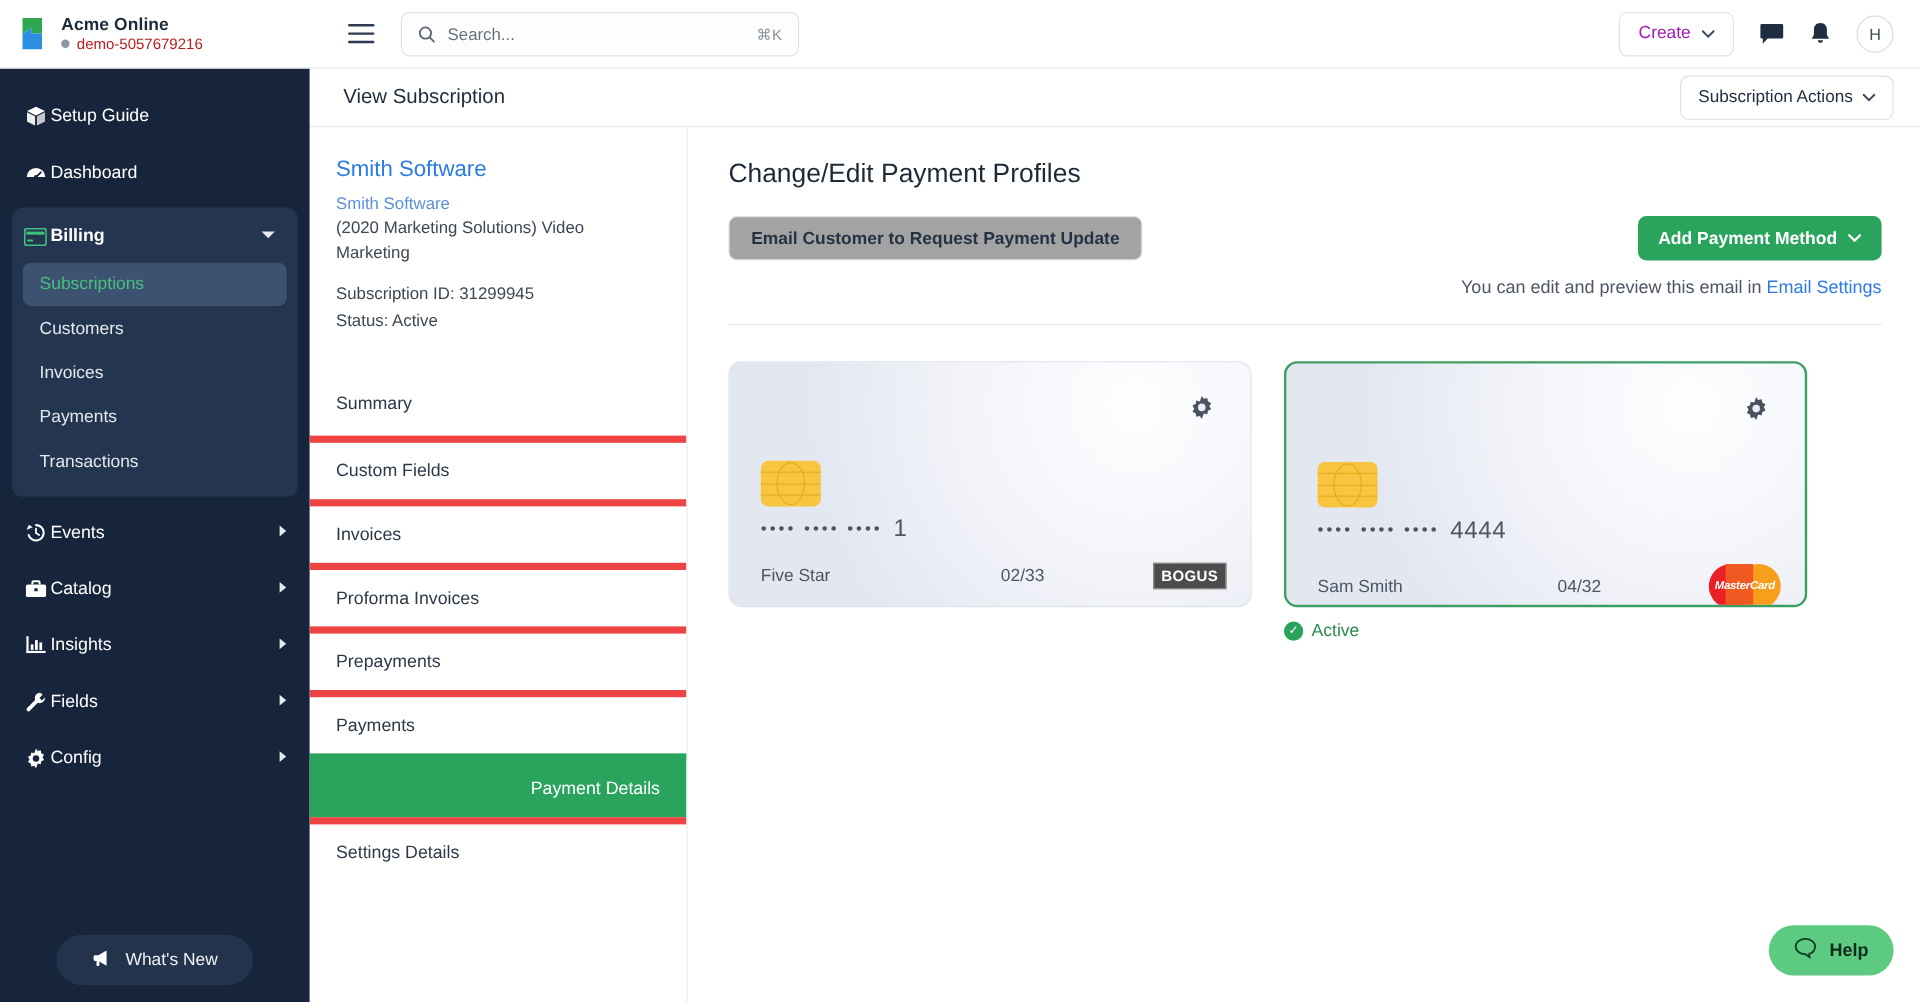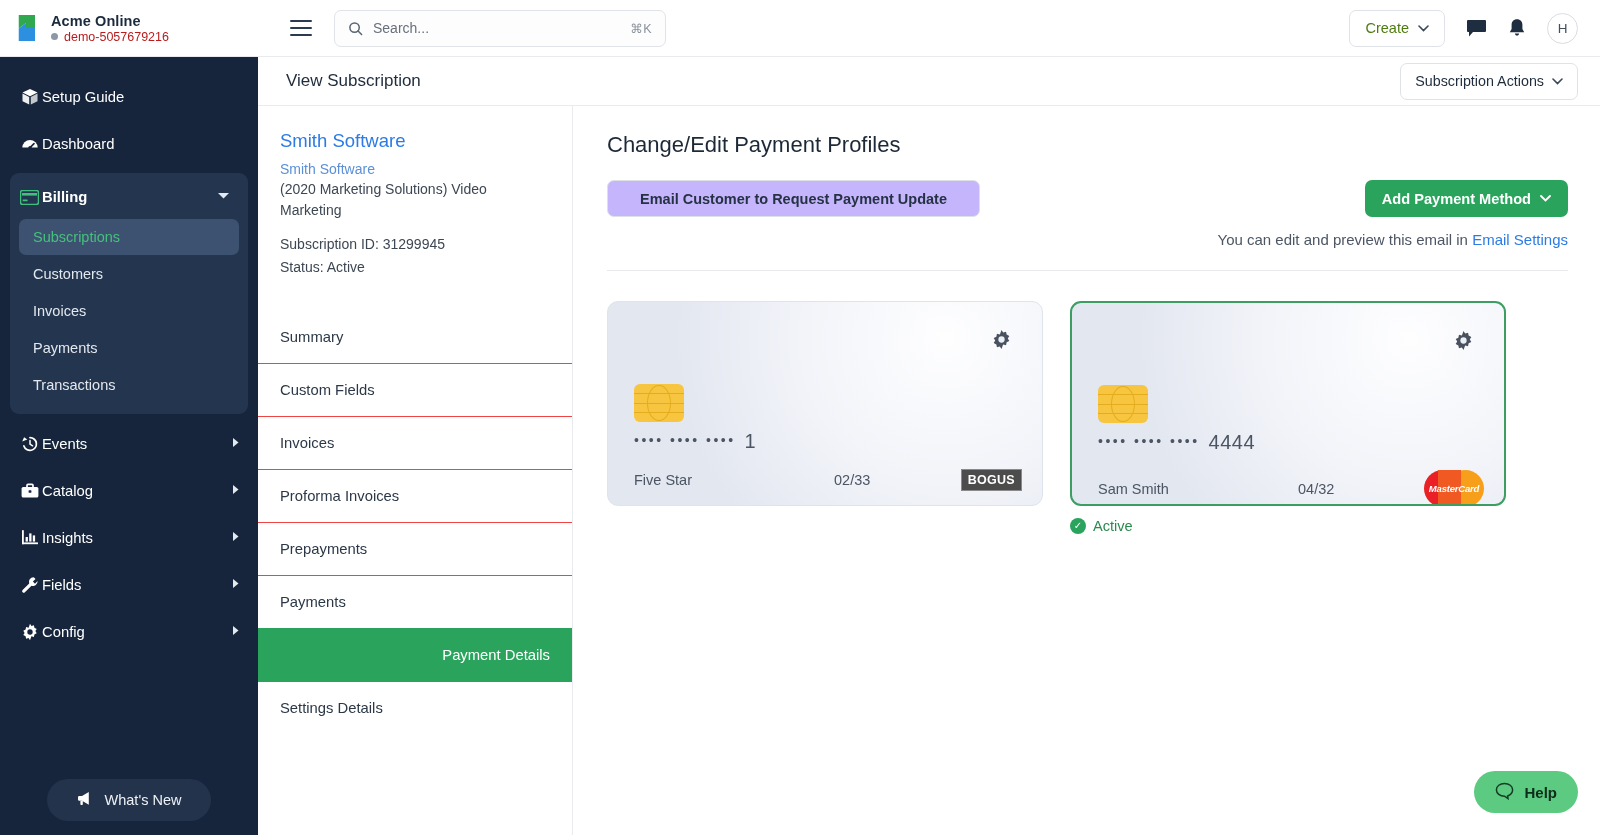--- a/index.html
+++ b/index.html
@@ -40,21 +40,21 @@
     cursor: text;
   }
   .search-ph { font-size: 14px; color: #68707c; flex: 1; }
   .search-kbd { font-size: 12.5px; color: #8a929c; letter-spacing: .4px; }
 
   .top-right { margin-left: auto; display: flex; align-items: center; gap: 21px; }
   .create-btn {
     height: 37px; padding: 0 15px;
     border: 1px solid #dfe2e7; border-radius: 7px; background: #fff;
     display: flex; align-items: center; gap: 9px;
-    font-size: 14.5px; color: #4d7c0f; cursor: pointer;
+    font-size: 14.5px; color: #a21caf; cursor: pointer;
   }
   .icon-btn { cursor: pointer; display: flex; align-items: center; justify-content: center; }
   .avatar {
     width: 31px; height: 31px; border-radius: 50%;
     border: 1px solid #d9dde3; background: #fff;
     display: flex; align-items: center; justify-content: center;
     font-size: 13.5px; color: #43505f; cursor: pointer;
   }
 
   
@@ -126,32 +126,32 @@
   .info-block { padding: 24px 22px 0 22px; }
   .cust-title { font-size: 18.5px; color: #2c7be5; font-weight: 400; margin-bottom: 9px; cursor: pointer; }
   .cust-link { font-size: 14px; color: #5b8fd8; margin-bottom: 2px; cursor: pointer; }
   .cust-desc { font-size: 14px; color: #3d4753; line-height: 1.48; margin-bottom: 13px; }
   .meta-line { font-size: 14px; color: #3d4753; line-height: 1.6; }
 
   .navlist { margin-top: 32px; }
   .navlist-row {
     height: 53px; display: flex; align-items: center;
     padding: 0 22px; font-size: 14.8px; color: #2c3847;
-    border-top: 1px solid #ef4444; cursor: pointer;
+    border-top: 6px solid #ef4444; cursor: pointer;
   }
   .navlist-row.first { border-top: none; }
   .navlist-row.active { background: #2aa45c; color: #ffffff; border-top-color: #2aa45c; justify-content: flex-end; }
 
   
   .mainpane { flex: 1; padding: 26px 32px 0 34px; min-width: 0; }
   .main-title { font-size: 22px; color: #1d2936; font-weight: 400; margin-bottom: 22px; }
   .actions-row { display: flex; align-items: flex-start; }
   .email-btn {
-    height: 37px; padding: 0 32px;
-    border: 1px solid #dde0e5; border-radius: 7px; background: #c4b5fd;
+    height: 37px; padding: 0 18px;
+    border: 1px solid #dde0e5; border-radius: 7px; background: #a3a3a3;
     font-size: 14.5px; font-weight: 700; color: #253243; cursor: pointer;
     display: flex; align-items: center;
   }
   .add-pm-btn {
     margin-left: auto; height: 37px; padding: 0 17px;
     background: #2aa45c; border: none; border-radius: 7px;
     color: #fff; font-size: 14.6px; font-weight: 700; cursor: pointer;
     display: flex; align-items: center; gap: 9px;
   }
   .hint { font-size: 15px; color: #4c5664; margin-top: 14px; text-align: right; }

